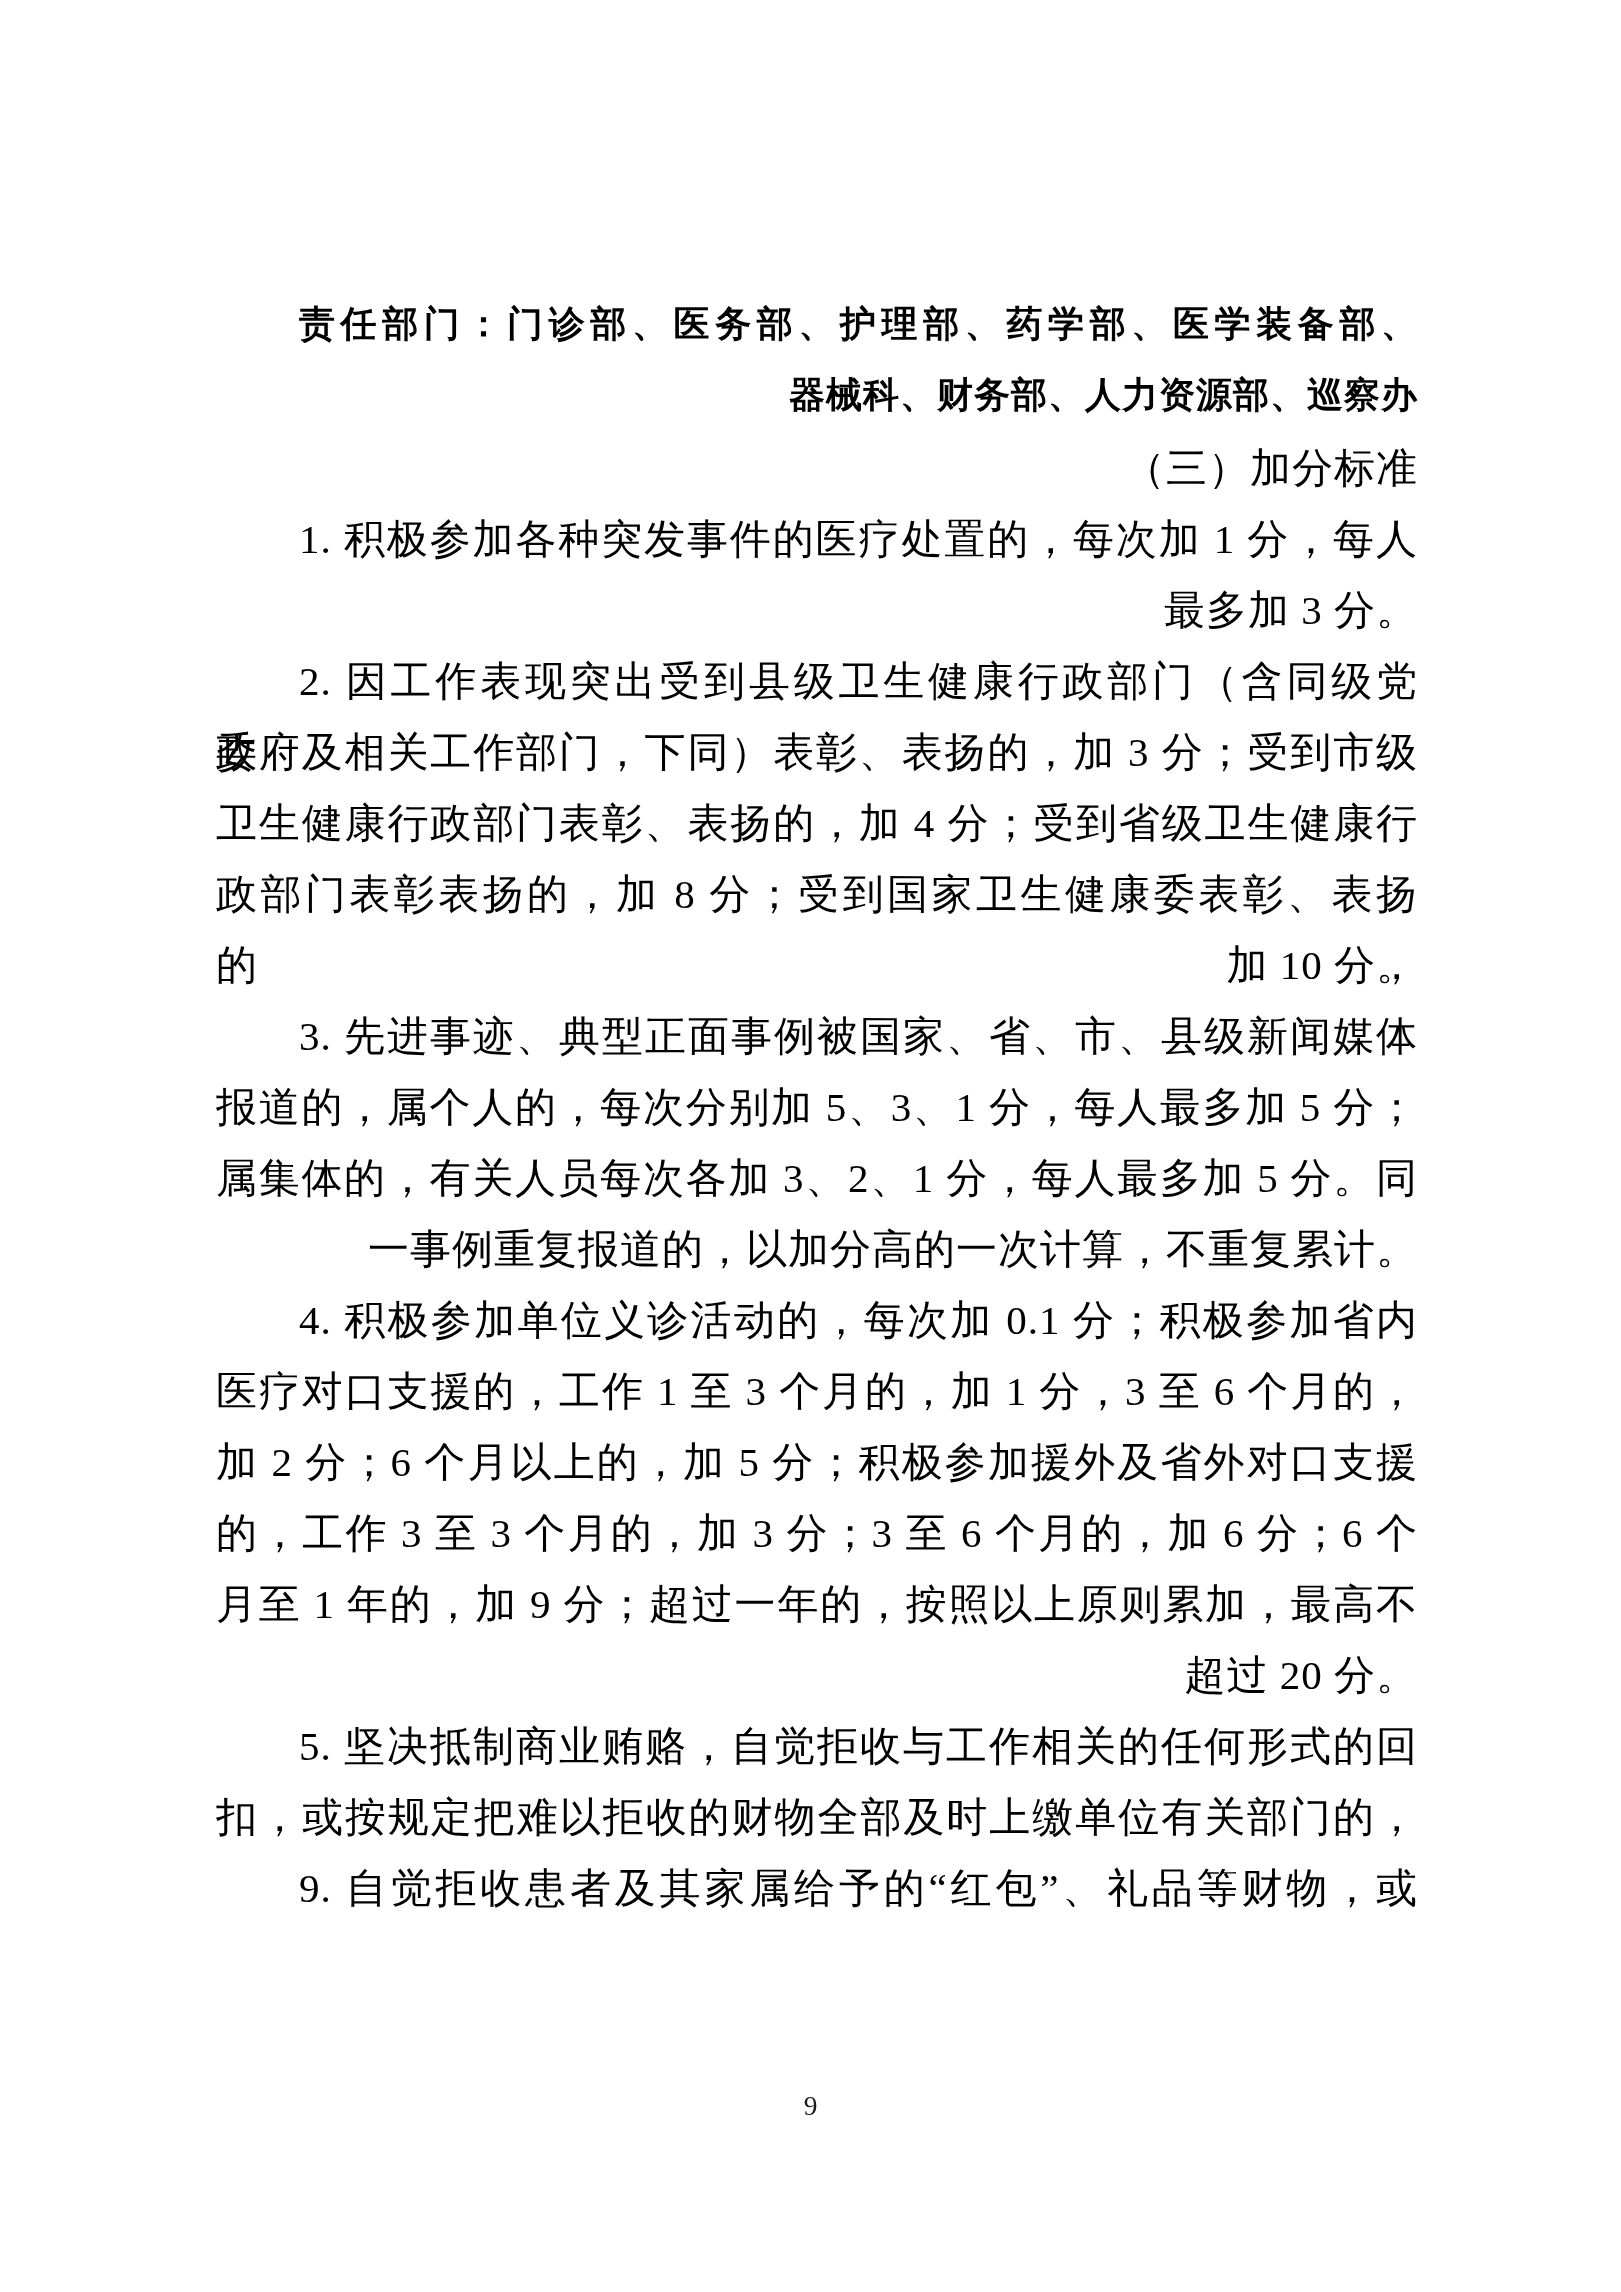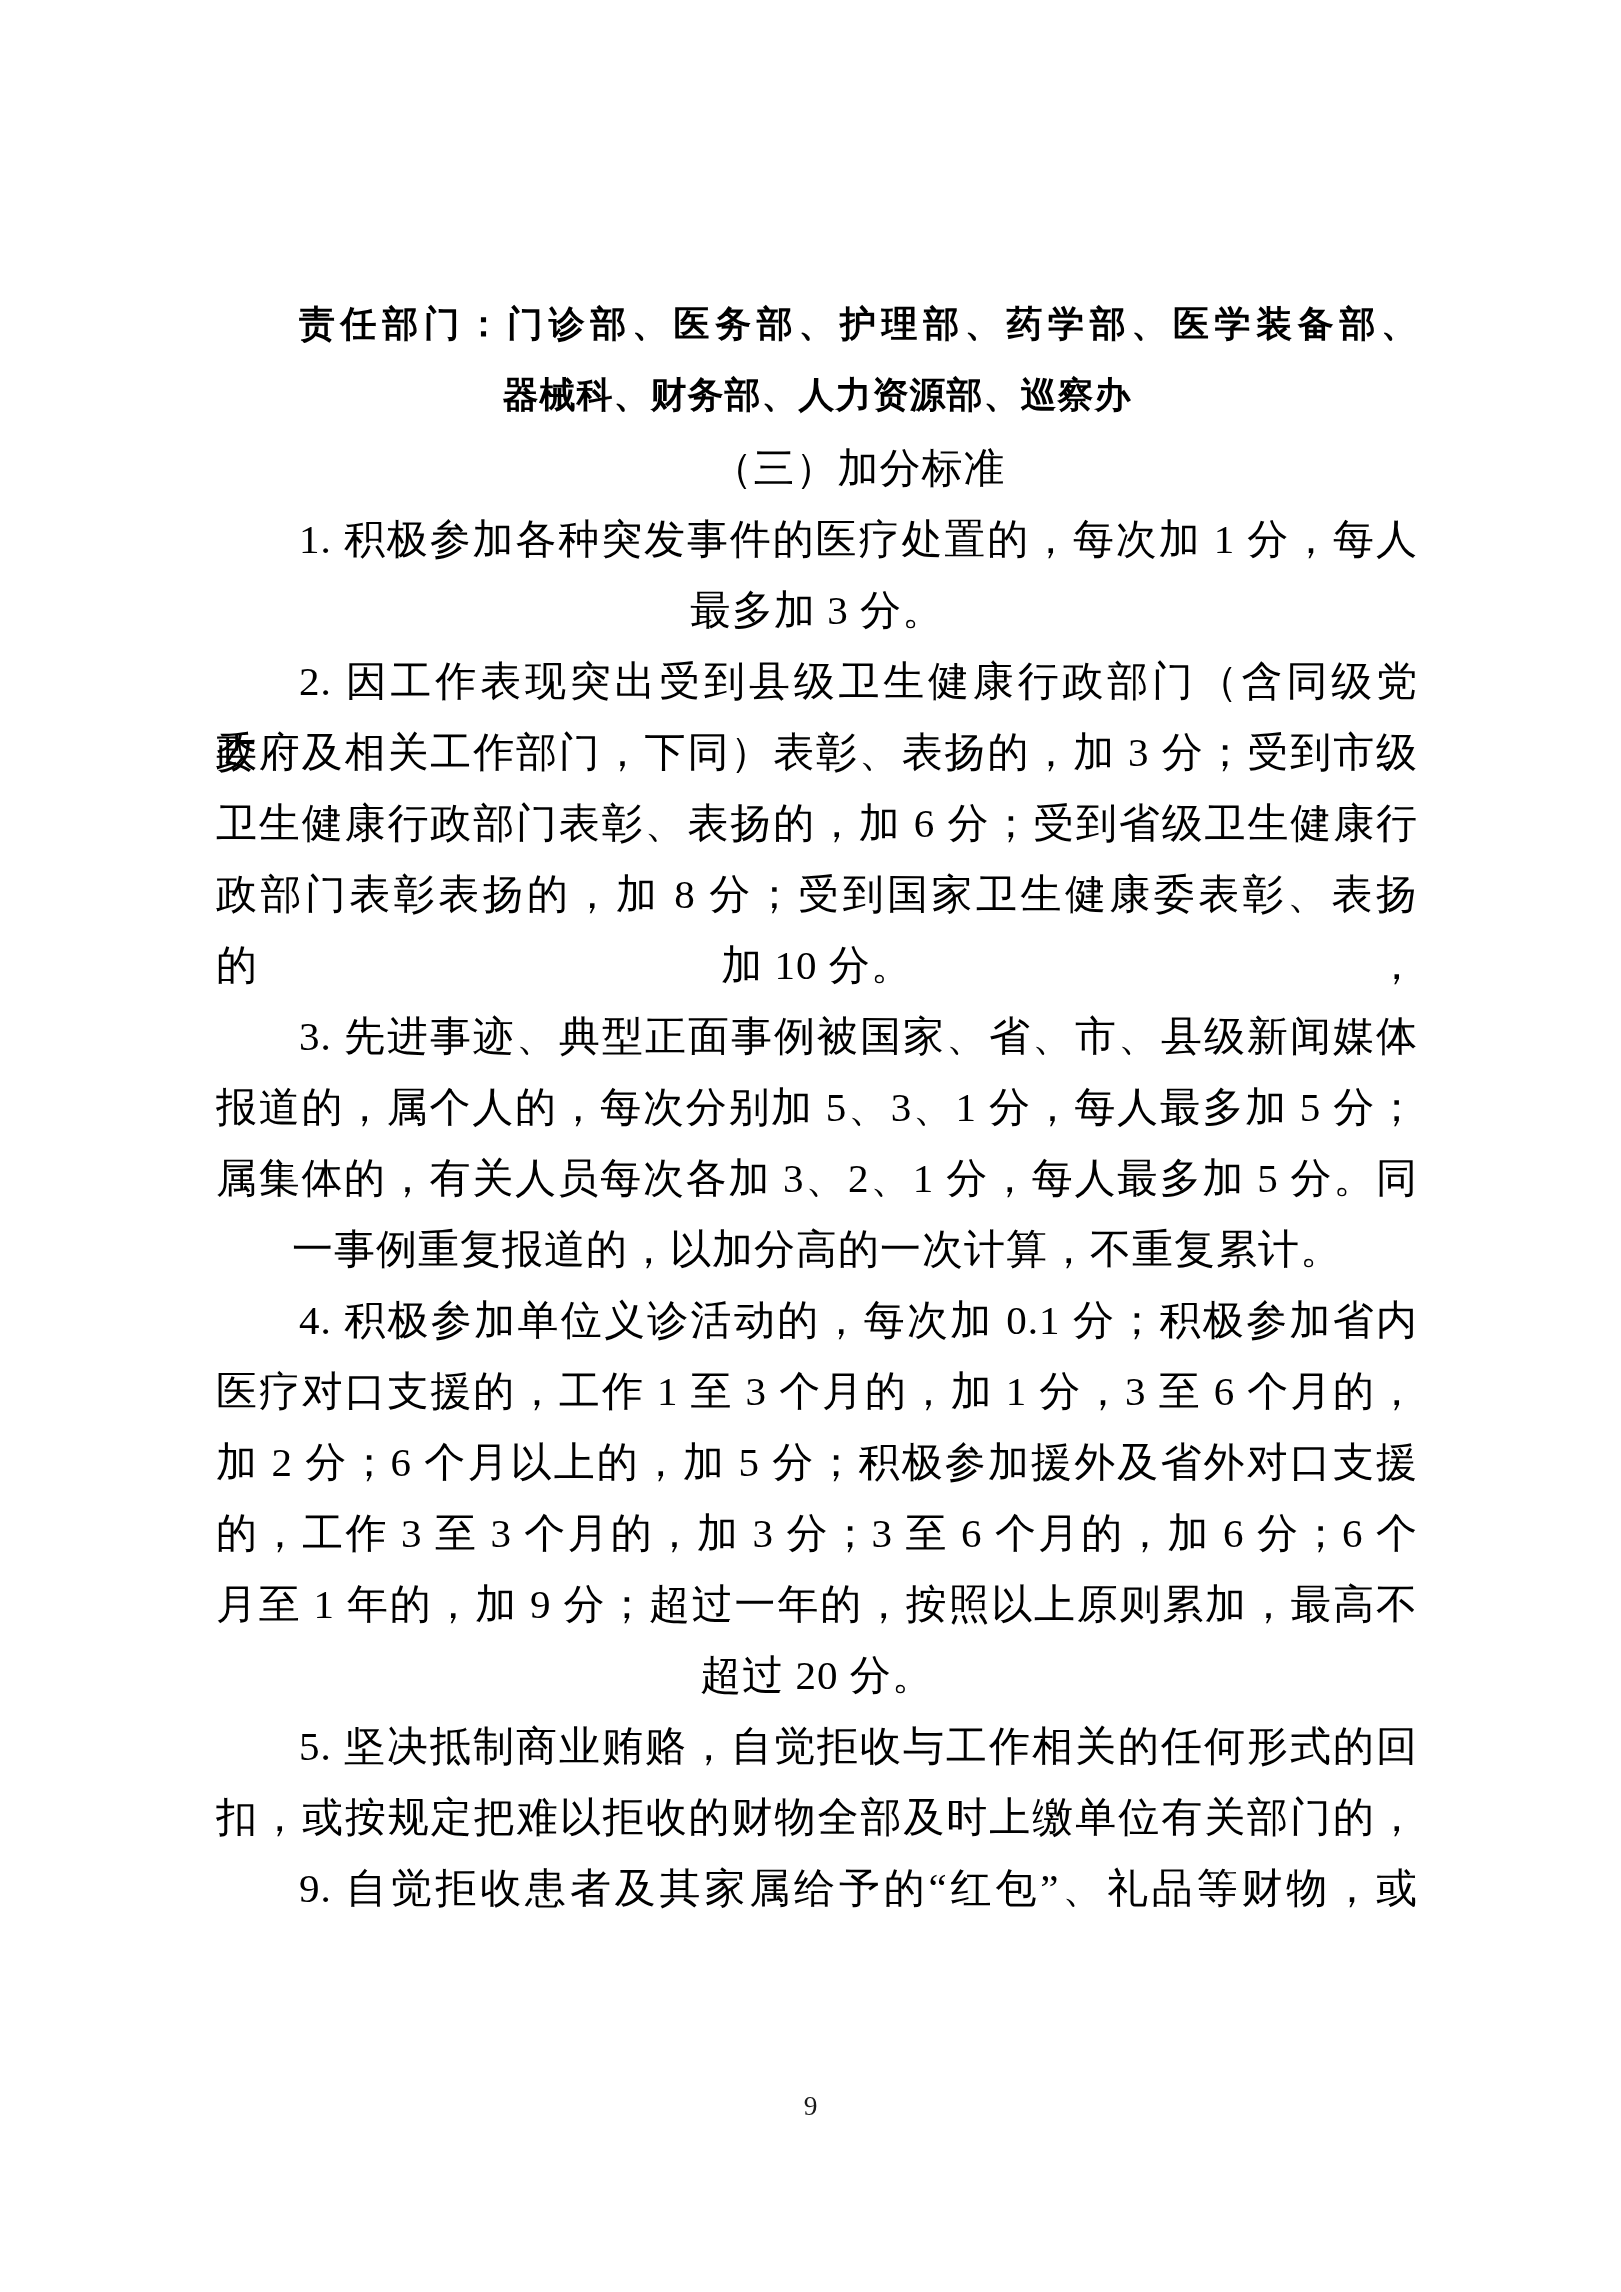--- a/index.html
+++ b/index.html
@@ -20,21 +20,21 @@
     position: absolute;
     left: 216px;
     top: 291px;
     width: 1202px;
   }
   .ln {
     font-size: 41px;
     line-height: 71px;
     height: 71px;
     letter-spacing: 1px;
-    text-align: center;
+    text-align: right;
   }
   .ln.justify {
     text-align: justify;
     text-align-last: justify;
     font-family: Liberation Serif, serif;
   }
   .ln.indent {
     text-indent: 83px;
   }
   .para.bold-heading .ln {
@@ -70,21 +70,21 @@
     </div>
 
     <div class="para">
       <div class="ln indent justify">1. 积极参加各种突发事件的医疗处置的，每次加 1 分，每人</div>
       <div class="ln">最多加 3 分。</div>
     </div>
 
     <div class="para">
       <div class="ln indent justify">2. 因工作表现突出受到县级卫生健康行政部门（含同级党委、</div>
       <div class="ln justify">政府及相关工作部门，下同）表彰、表扬的，加 3 分；受到市级</div>
-      <div class="ln justify">卫生健康行政部门表彰、表扬的，加 6 分；受到省级卫生健康行</div>
+      <div class="ln justify">卫生健康行政部门表彰、表扬的，加 4 分；受到省级卫生健康行</div>
       <div class="ln justify">政部门表彰表扬的，加 8 分；受到国家卫生健康委表彰、表扬的，</div>
       <div class="ln">加 10 分。</div>
     </div>
 
     <div class="para">
       <div class="ln indent justify">3. 先进事迹、典型正面事例被国家、省、市、县级新闻媒体</div>
       <div class="ln justify">报道的，属个人的，每次分别加 5、3、1 分，每人最多加 5 分；</div>
       <div class="ln justify">属集体的，有关人员每次各加 3、2、1 分，每人最多加 5 分。同</div>
       <div class="ln">一事例重复报道的，以加分高的一次计算，不重复累计。</div>
     </div>

